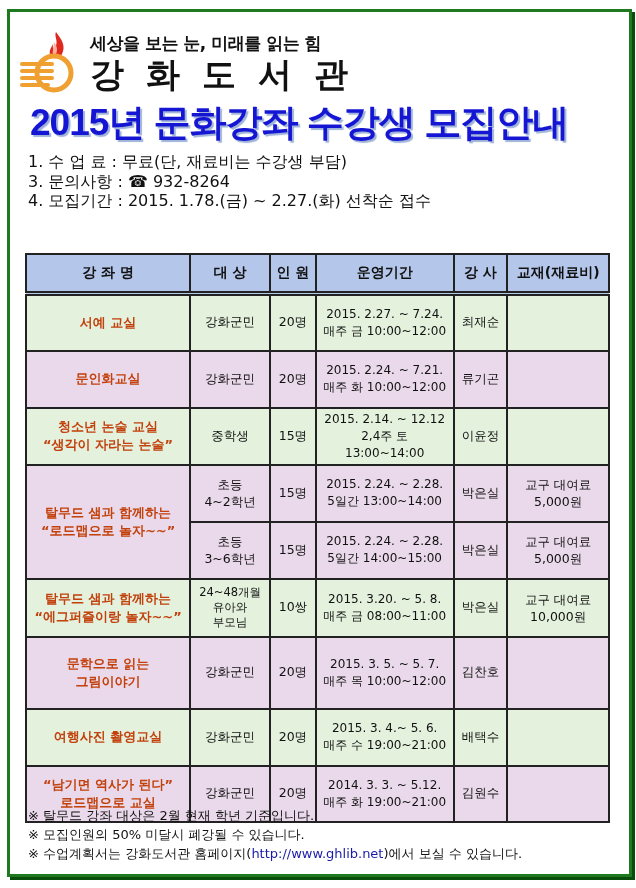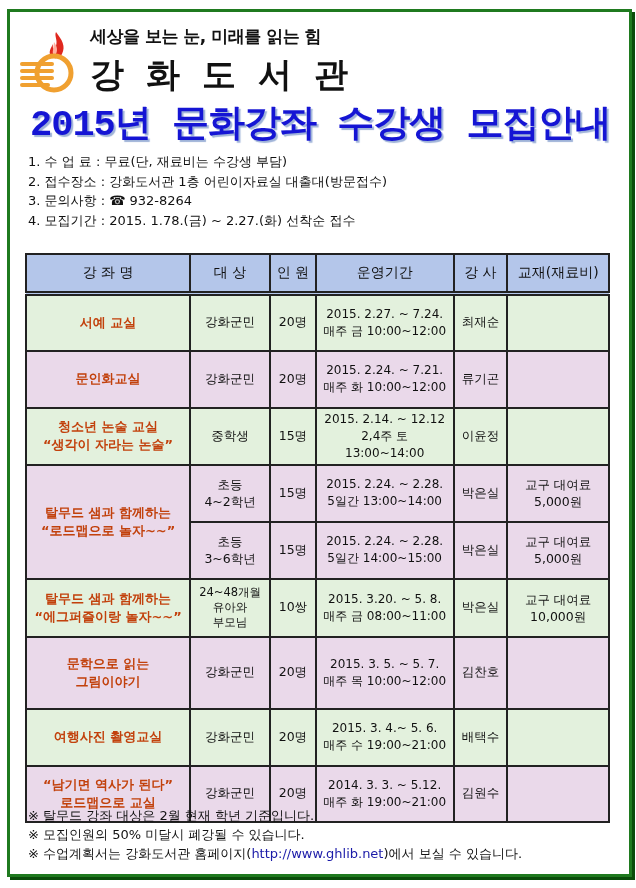--- a/index.html
+++ b/index.html
@@ -1,34 +1,34 @@
 <!DOCTYPE html>
 <html><head>
   <meta charset="utf-8">
   <style>
     html, body { margin: 0; padding: 0; background: #ffffff; }
     body { width: 636px; height: 888px; position: relative; overflow: hidden;
            font-family: "DejaVu Sans", sans-serif; color: #111; }
     .frame { position: absolute; left: 7px; top: 9px; width: 619px; height: 862px;
              border: 3px solid #1f7a1f; box-shadow: 3px 3px 0 #0b4d0b; background: #fff; }
     .logo { position: absolute; left: 18px; top: 28px; width: 64px; height: 72px; }
-    .slogan { position: absolute; left: 90px; top: 25px; font-size: 17px; font-weight: bold;
+    .slogan { position: absolute; left: 90px; top: 32px; font-size: 17px; font-weight: bold;
               color: #111; letter-spacing: -0.5px; }
     .libname { position: absolute; left: 90px; top: 57px; font-size: 34px; font-weight: bold;
                color: #111; letter-spacing: 22px; line-height: 1; }
     .headline { position: absolute; left: 30px; top: 98px; font-size: 37px; font-weight: bold;
                 color: #1515d4; letter-spacing: -1px; white-space: nowrap;
-                text-shadow: 2px 2px 1px #9fb3d8; font-family: Liberation Mono, monospace; }
-    .info { position: absolute; left: 28px; top: 152px; font-size: 13px; line-height: 19.5px; }
+                text-shadow: 2px 2px 1px #9fb3d8; font-family: Liberation Sans, sans-serif; }
+    .info { position: absolute; left: 28px; top: 152px; font-size: 16px; line-height: 19.5px; }
     .info div { white-space: nowrap; }
     table.courses { position: absolute; left: 25px; top: 253px; width: 585px;
                     border-collapse: collapse; font-size: 12.5px; }
     table.courses th, table.courses td { border: 2px solid #222; text-align: center;
                     vertical-align: middle; padding: 2px 3px; }
-    table.courses th { background: #b4c6ea; height: 32px; font-size: 14px; font-weight: normal;
+    table.courses th { background: #b4c6ea; height: 32px; font-size: 14px; font-weight: bold;
                        border-bottom: 5px double #222; }
     tr.green td { background: #e3f1dd; }
     tr.pink td { background: #ead9ea; }
     td.cname { color: #c2410c; font-weight: bold; font-size: 13px; line-height: 18px; }
     td.period { line-height: 17px; font-size: 12px; }
     td.fee { line-height: 17px; }
     .notes { position: absolute; left: 28px; top: 806px; font-size: 13px; line-height: 19px; }
     .notes div { white-space: nowrap; }
     .link { color: #1a1aa8; }
   </style>
@@ -46,21 +46,20 @@
   <rect x="2" y="48" width="34" height="4" rx="2" fill="#f0a030"></rect>
   <rect x="2" y="55" width="30" height="4" rx="2" fill="#f0a030"></rect>
 </svg>
 
 <div class="slogan">세상을 보는 눈, 미래를 읽는 힘</div>
 <div class="libname">강화도서관</div>
 <div class="headline">2015년 문화강좌 수강생 모집안내</div>
 
 <div class="info">
   <div>1. 수 업 료 : 무료(단, 재료비는 수강생 부담)</div>
-  <div>2. 접수장소 : 강화도서관 1층 어린이자료실 대출대(방문접수)</div>
   <div>3. 문의사항 : ☎ 932-8264</div>
   <div>4. 모집기간 : 2015. 1.78.(금) ~ 2.27.(화) 선착순 접수</div>
 </div>
 
 <table class="courses">
   <colgroup>
     <col style="width:165px">
       <col style="width:80px">
       <col style="width:46px">
     <col style="width:138px">

